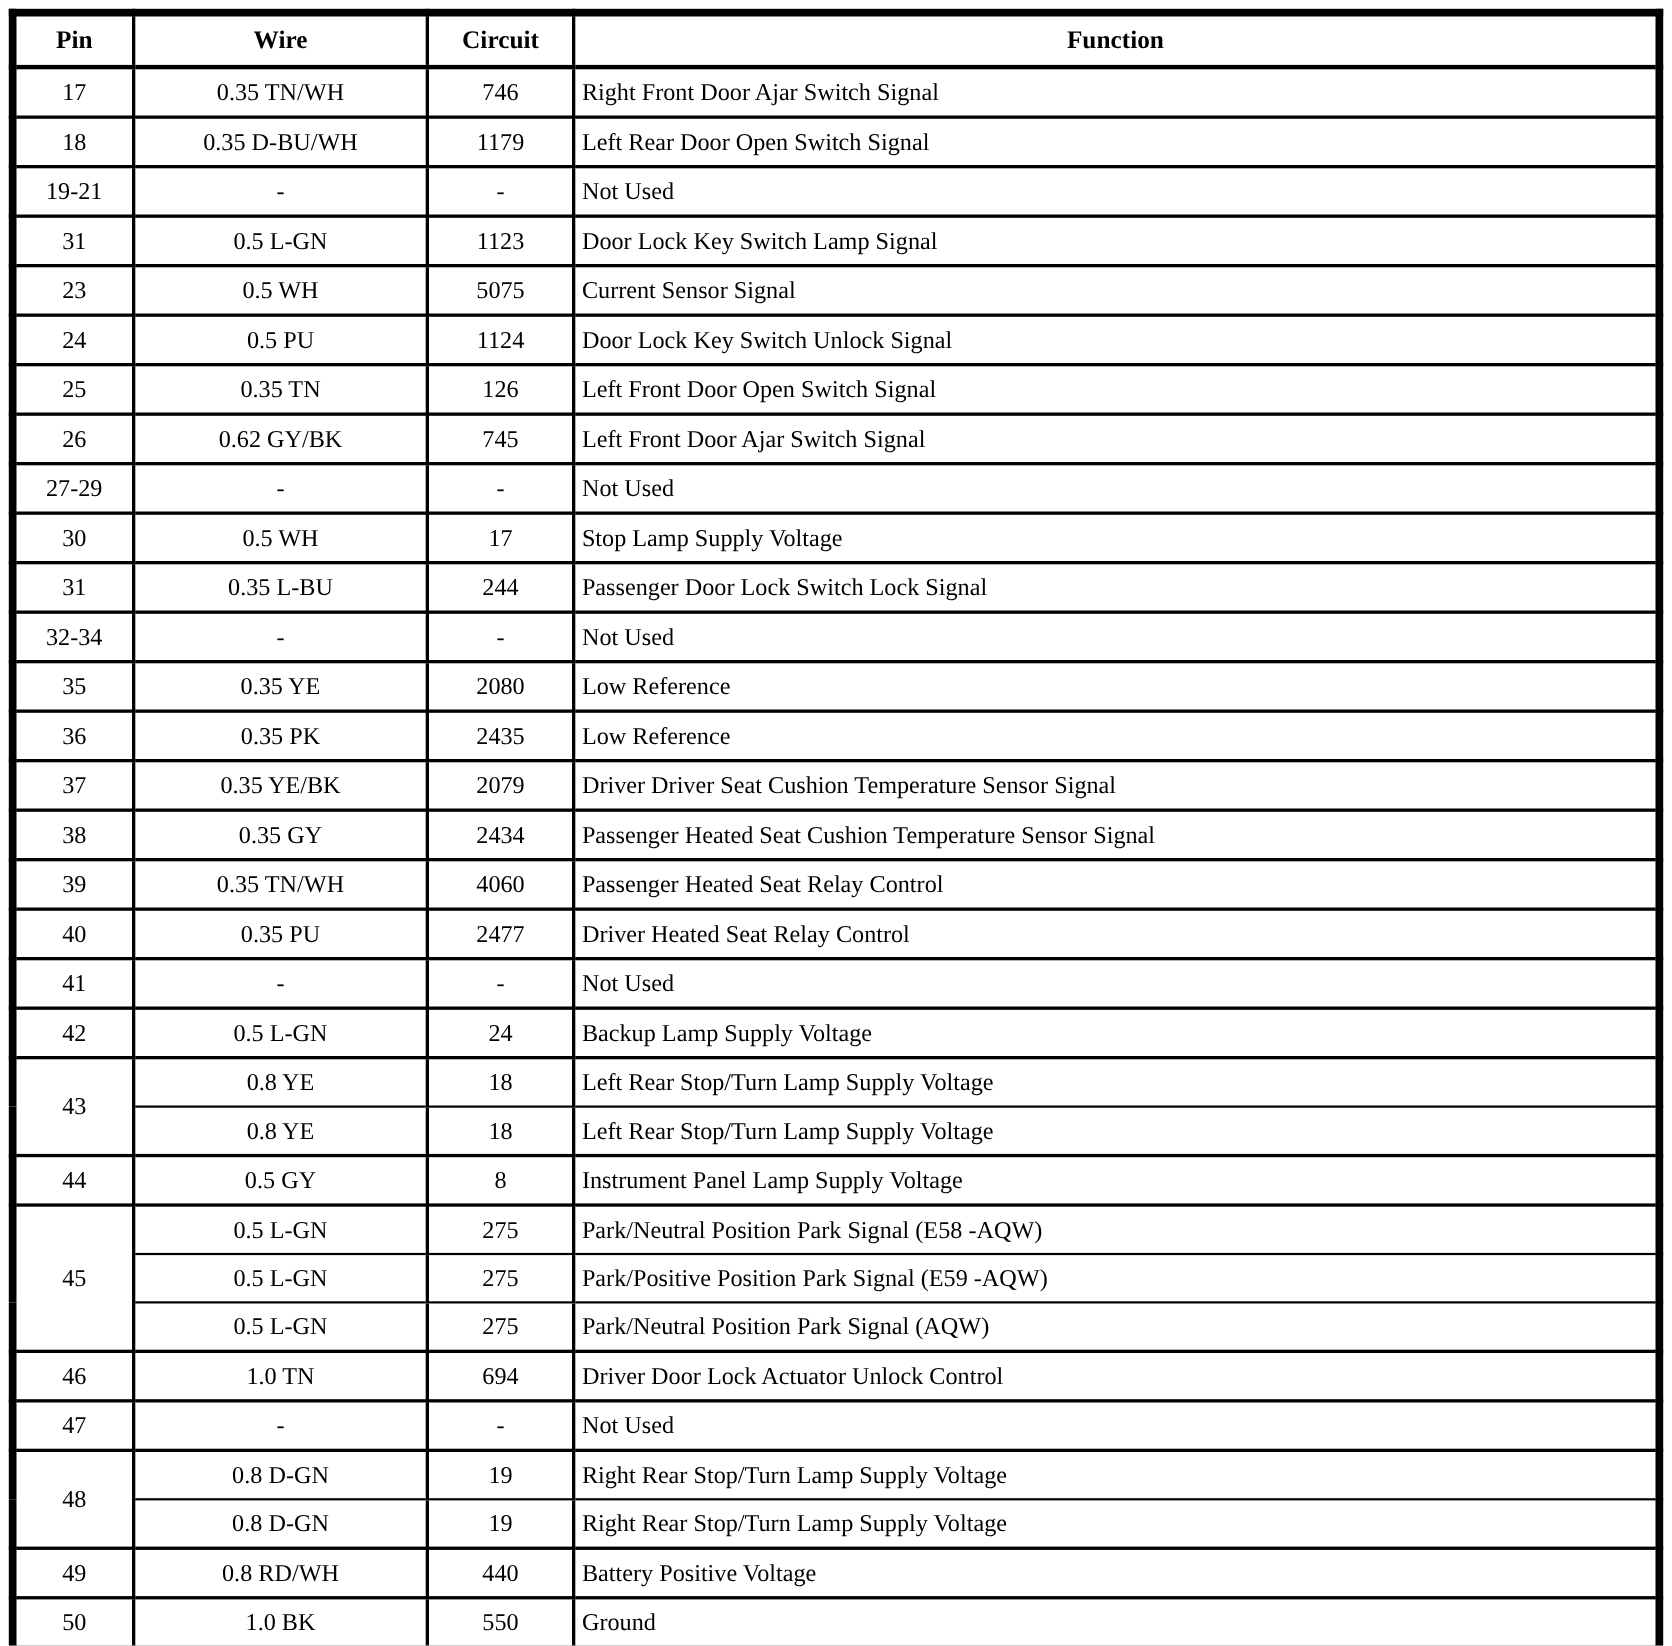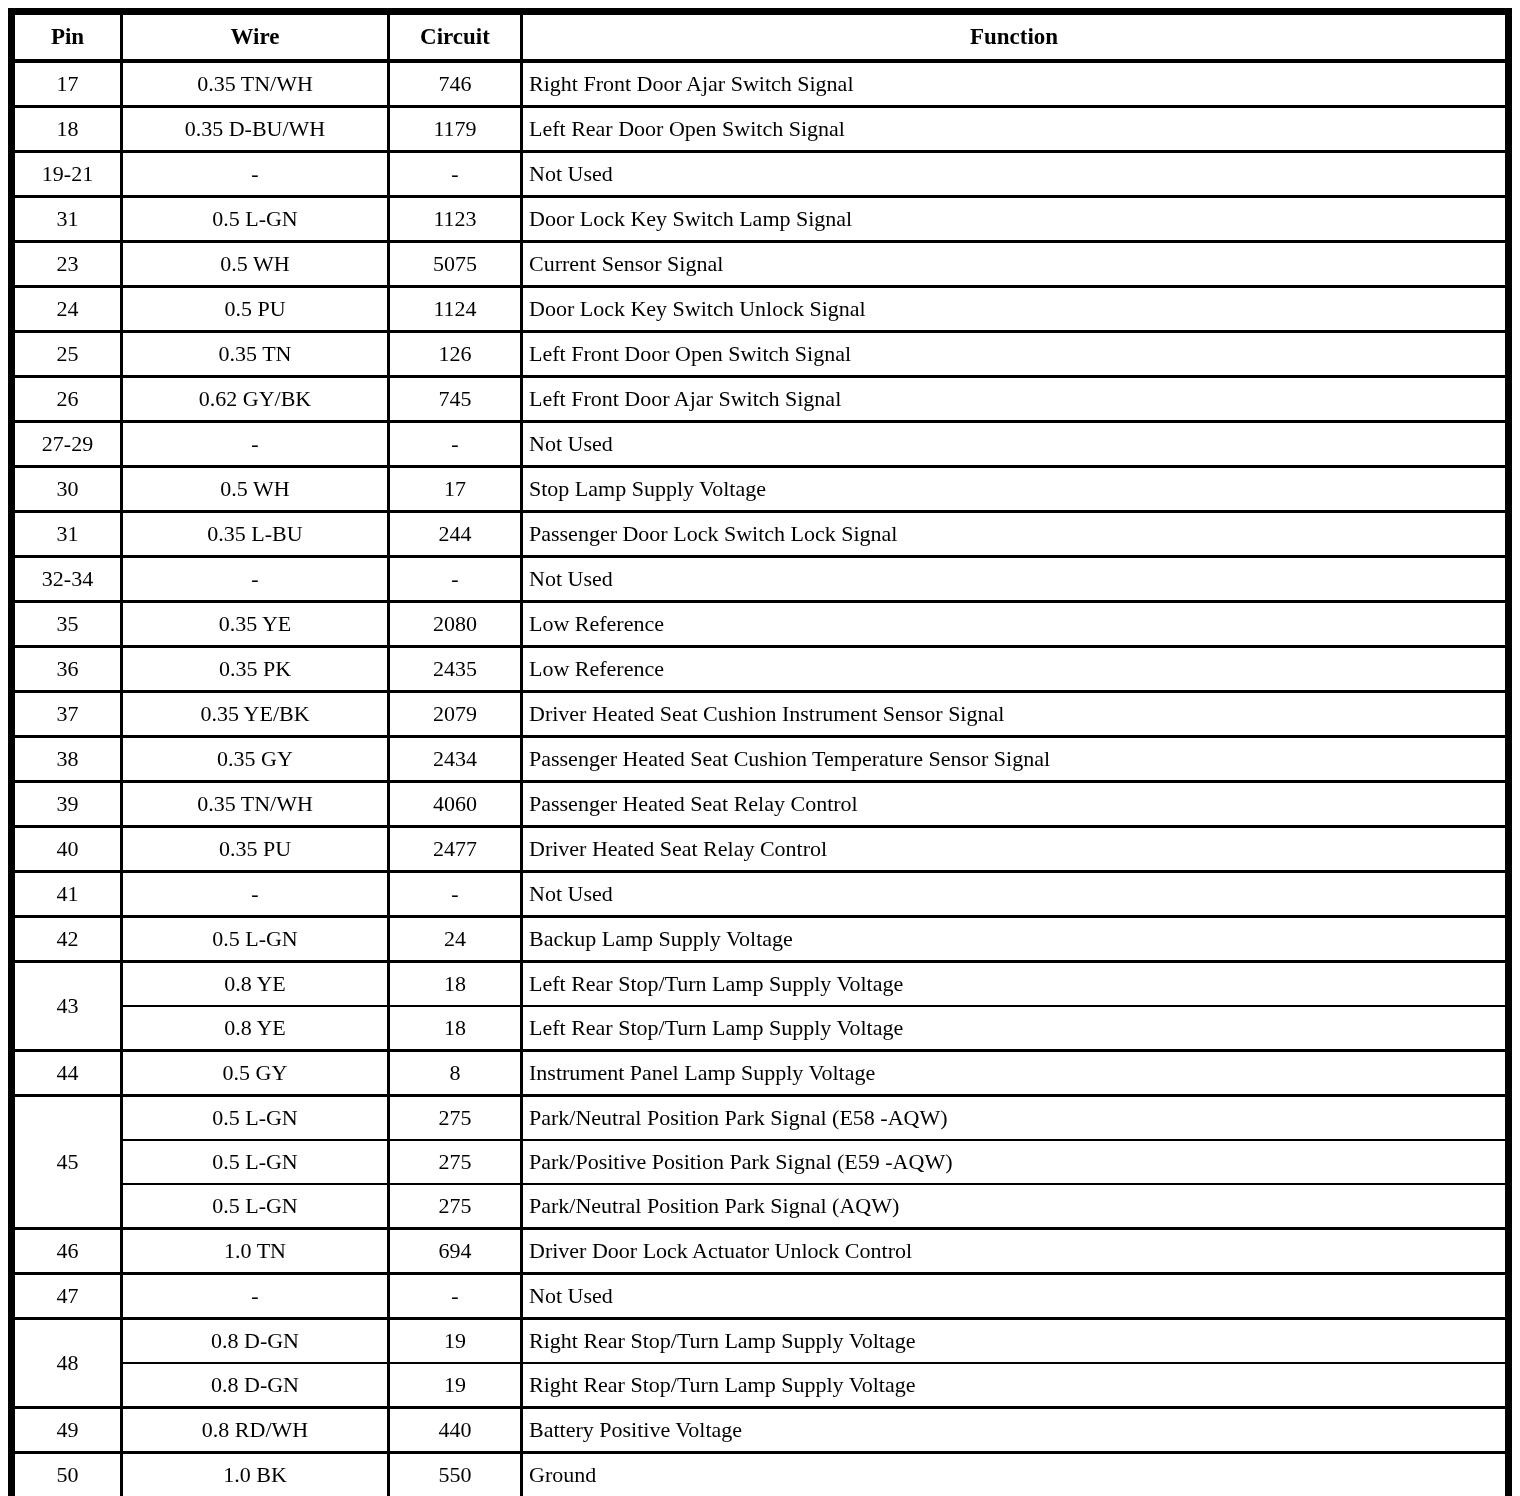--- a/index.html
+++ b/index.html
@@ -159,21 +159,21 @@
         <tr>
           <td class="pin" rowspan="1">36</td>
           <td class="wire">0.35 PK</td>
           <td class="circuit">2435</td>
           <td class="function">Low Reference</td>
         </tr>
         <tr>
           <td class="pin" rowspan="1">37</td>
           <td class="wire">0.35 YE/BK</td>
           <td class="circuit">2079</td>
-          <td class="function">Driver Heated Seat Cushion Instrument Sensor Signal</td>
+          <td class="function">Driver Driver Seat Cushion Temperature Sensor Signal</td>
         </tr>
         <tr>
           <td class="pin" rowspan="1">38</td>
           <td class="wire">0.35 GY</td>
           <td class="circuit">2434</td>
           <td class="function">Passenger Heated Seat Cushion Temperature Sensor Signal</td>
         </tr>
         <tr>
           <td class="pin" rowspan="1">39</td>
           <td class="wire">0.35 TN/WH</td>

